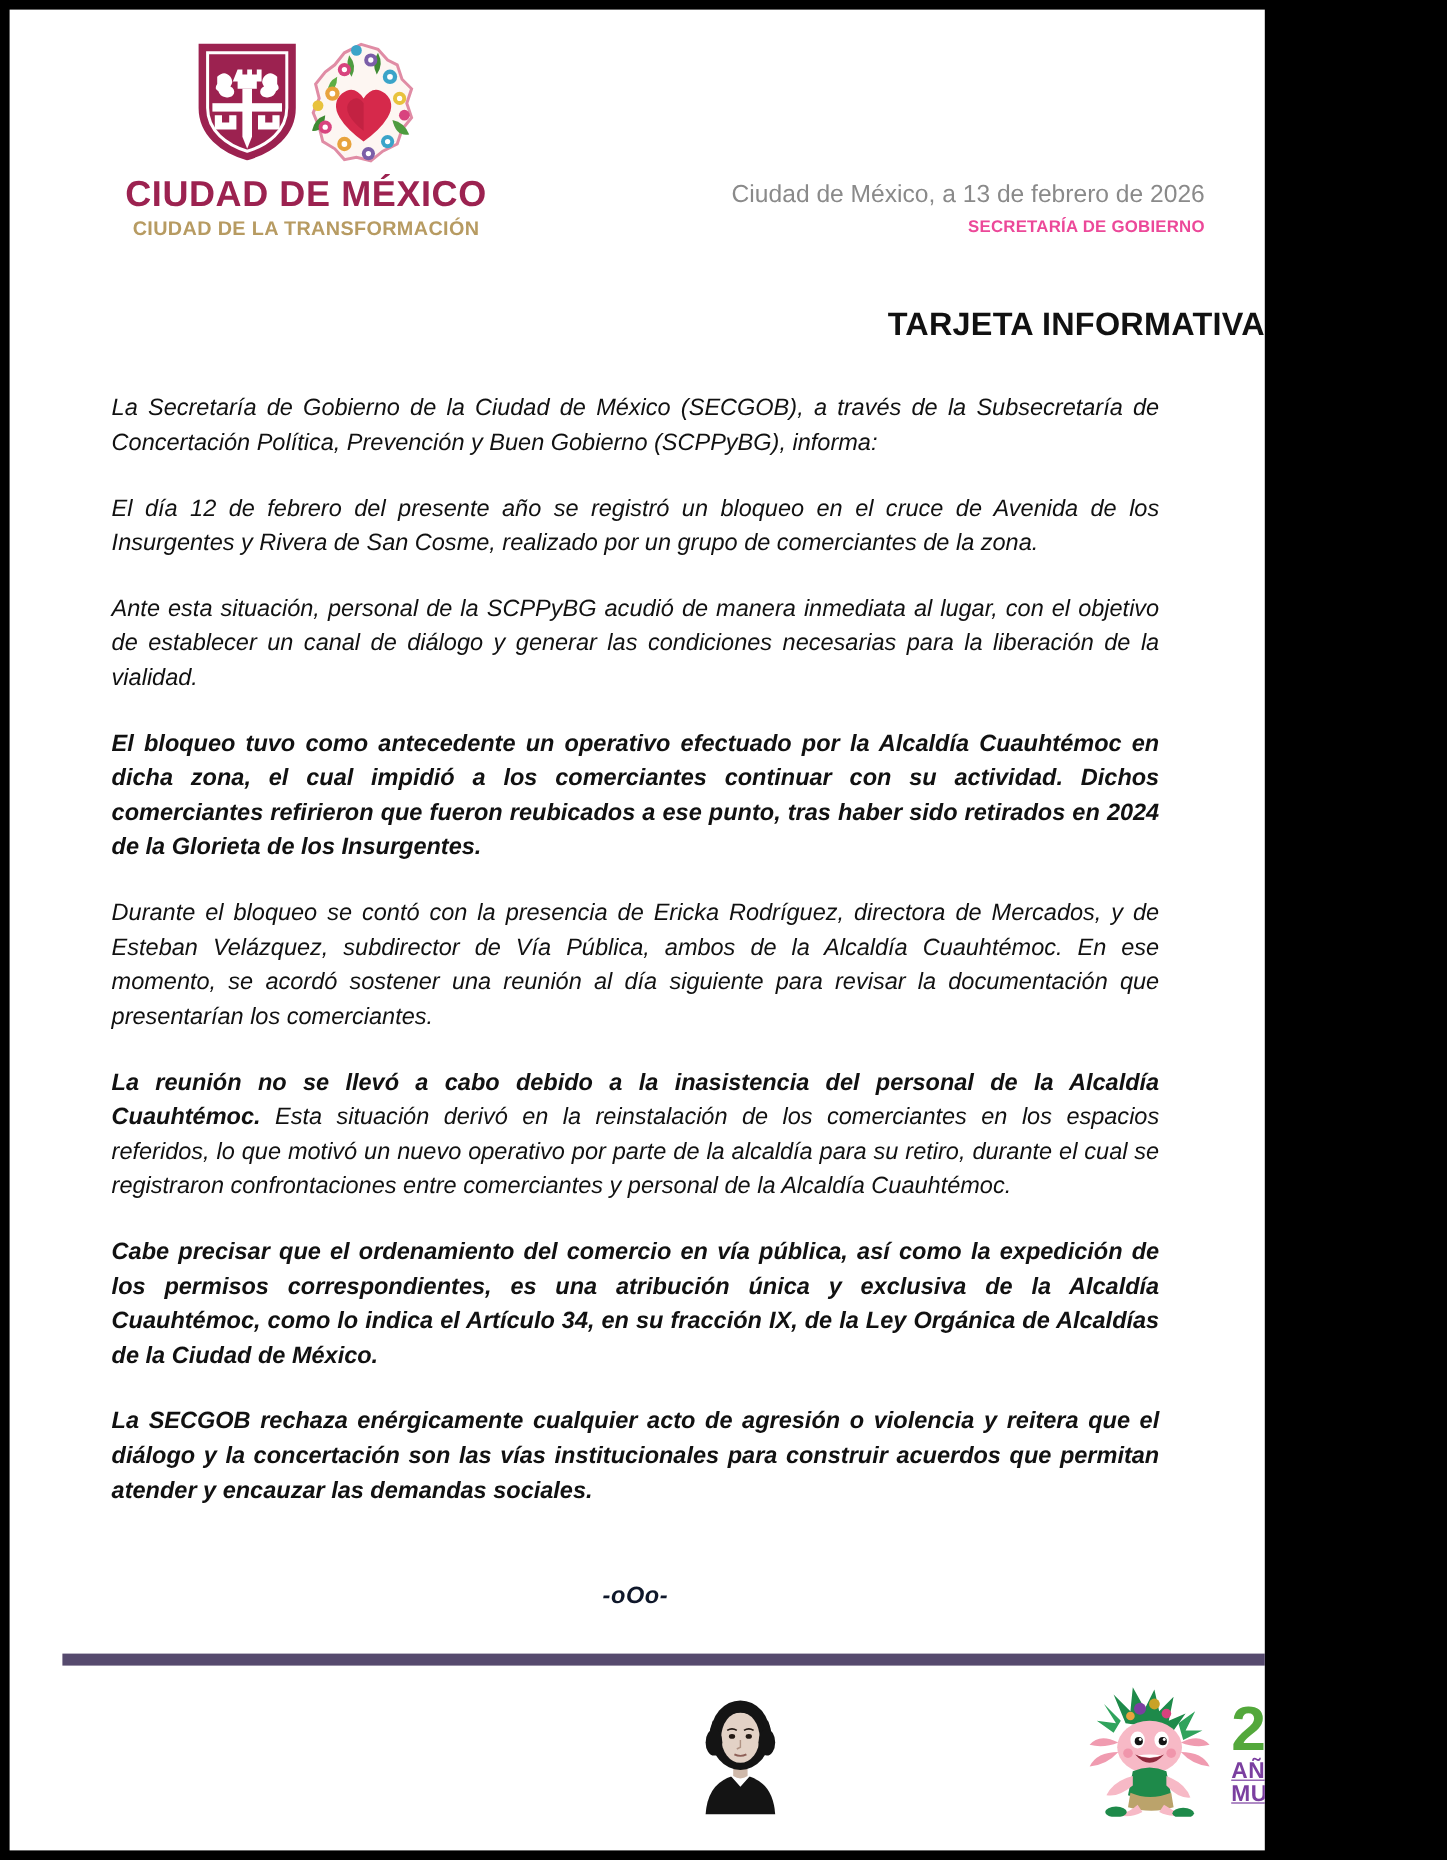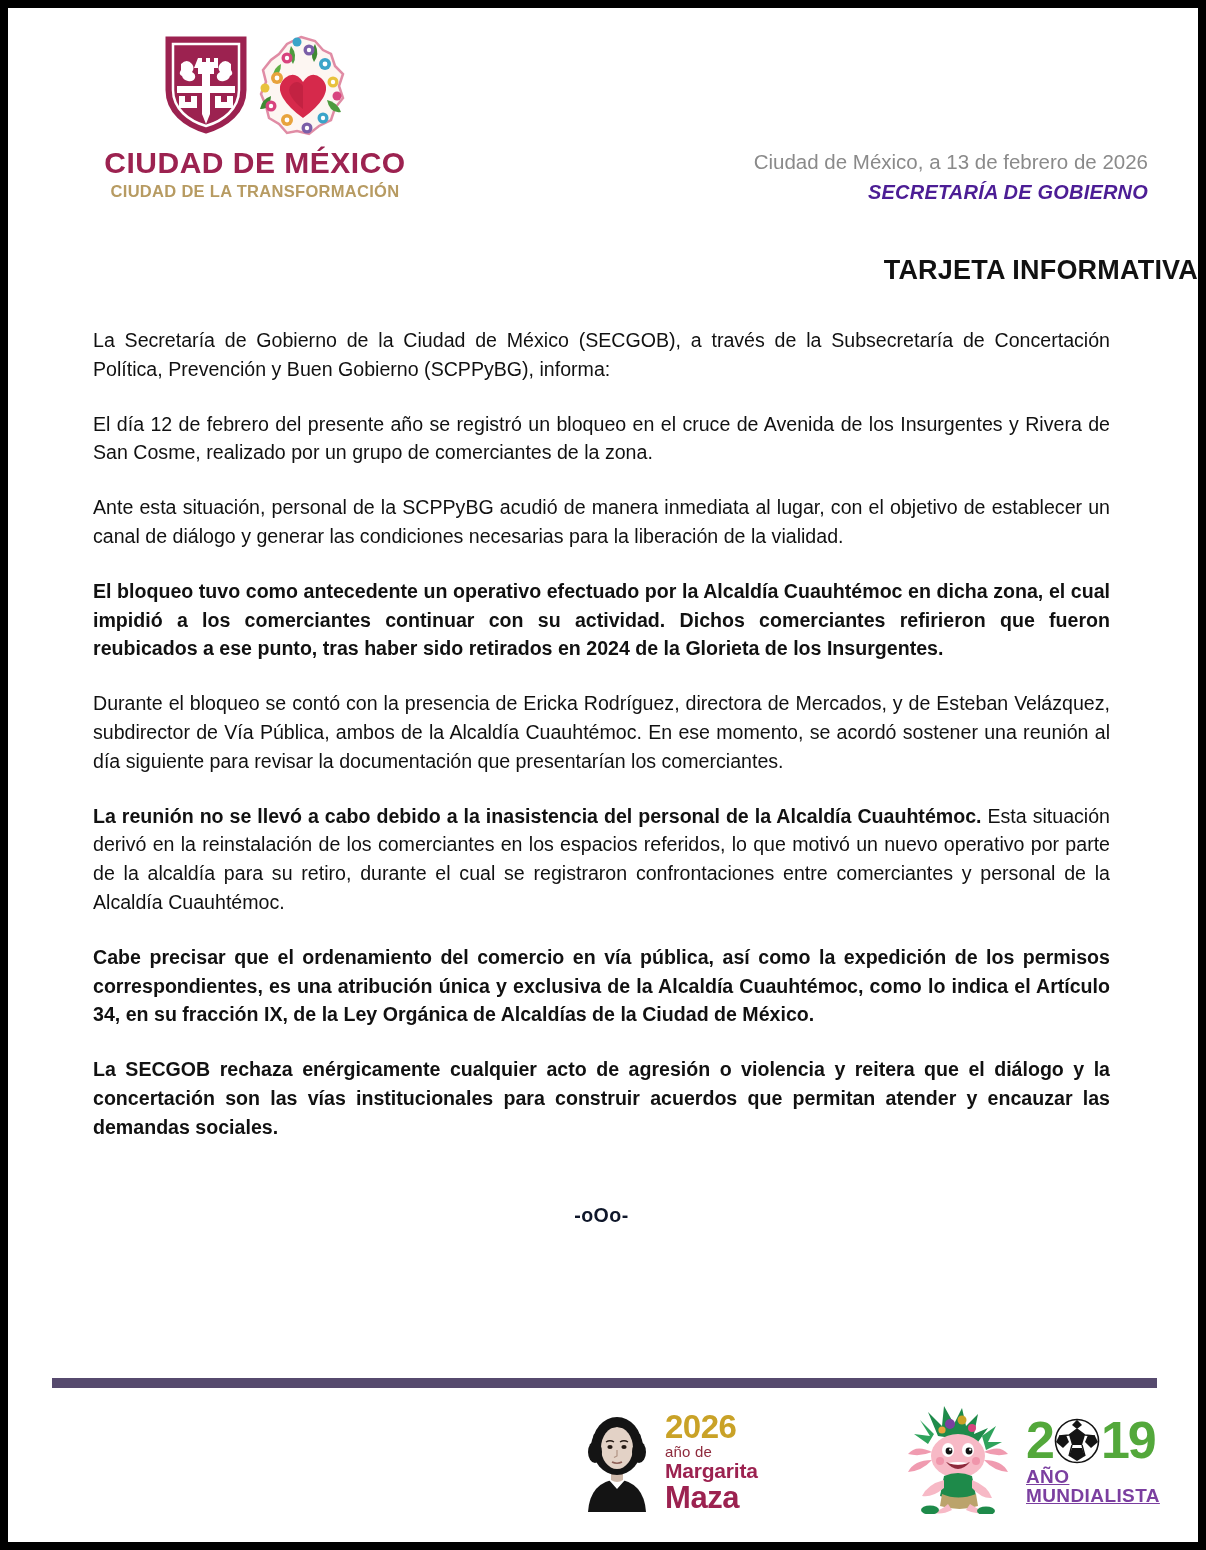--- a/index.html
+++ b/index.html
@@ -13,21 +13,21 @@
     height: 1550px;
     font-family: "Liberation Sans", sans-serif;
     overflow: hidden;
   }
 
   
   .page {
     position: absolute;
     left: 8px;
     top: 8px;
-    width: 1190px;
+    width: 1046px;
     height: 1534px;
     background: #ffffff;
     box-sizing: border-box;
     overflow: hidden;
   }
 
   
   .header {
     position: relative;
     height: 215px;
@@ -76,43 +76,43 @@
     top: 140px;
     text-align: right;
   }
   .header-date {
     font-size: 20.5px;
     color: #8A8A8A;
     line-height: 1.35;
     white-space: nowrap;
   }
   .header-dept {
-    font-size: 20px;
-    font-weight: bold;
-    color: #4c1d95;
+    font-size: 14px;
+    font-weight: bold;
+    color: #ec4899;
     line-height: 1.35;
     letter-spacing: 0.2px;
     margin-top: 3px;
     white-space: nowrap;
-    font-style: italic;
   }
 
   
   .doc-title {
     text-align: right;
     font-size: 27px;
     font-weight: bold;
     letter-spacing: 0.2px;
     color: #111111;
     margin: 32px 0 0 0;
   }
 
   .content {
     margin: 0 88px 11px 85px;
     padding-top: 40px;
+    font-style: italic;
   }
   .para {
     font-size: 19.6px;
     line-height: 1.47;
     color: #111111;
     text-align: justify;
     margin: 0 0 26px 0;
     hyphens: none;
   }
   .para.bold { font-weight: bold; }
@@ -364,26 +364,20 @@
           <ellipse cx="32" cy="39" rx="2.6" ry="2" fill="#241a14"></ellipse>
           <ellipse cx="46" cy="39" rx="2.6" ry="2" fill="#241a14"></ellipse>
 
           <path d="M28 34 q4 -2.5 8 0" stroke="#241a14" stroke-width="1.4" fill="none"></path>
           <path d="M42 34 q4 -2.5 8 0" stroke="#241a14" stroke-width="1.4" fill="none"></path>
 
           <path d="M39 42 v6 q-2 1 -3 1.5" stroke="#B09384" stroke-width="1.2" fill="none"></path>
           <path d="M34 54 q5 2.5 10 0" stroke="#8D5F56" stroke-width="1.6" fill="none"></path>
         </svg>
       </span>
-      <div class="maza-text">
-        <div class="maza-2026">2026</div>
-        <div class="maza-ano">año de</div>
-        <div class="maza-name">Margarita</div>
-        <div class="maza-surname">Maza</div>
-      </div>
     </div>
 
     <div class="mundial-lockup">
       <span>
         <svg width="120" height="110" viewBox="0 0 120 110" aria-hidden="true">
 
           <path d="M40 32 L30 8 L44 22 L46 2 L56 20 L64 4 L68 22 L80 10 L76 30 L90 24 L80 38 Z" fill="#1E8A4A"></path>
           <path d="M36 30 L22 16 L32 32 L16 30 L30 40 Z" fill="#2FA35C"></path>
           <path d="M84 32 L98 22 L90 38 L104 38 L88 46 Z" fill="#2FA35C"></path>
 

